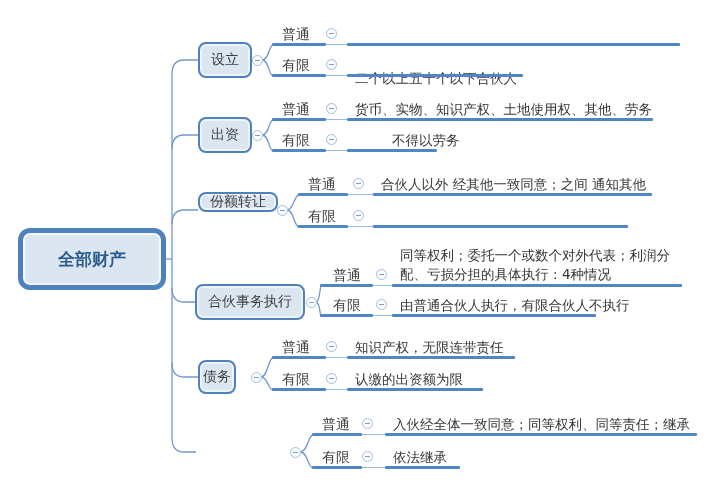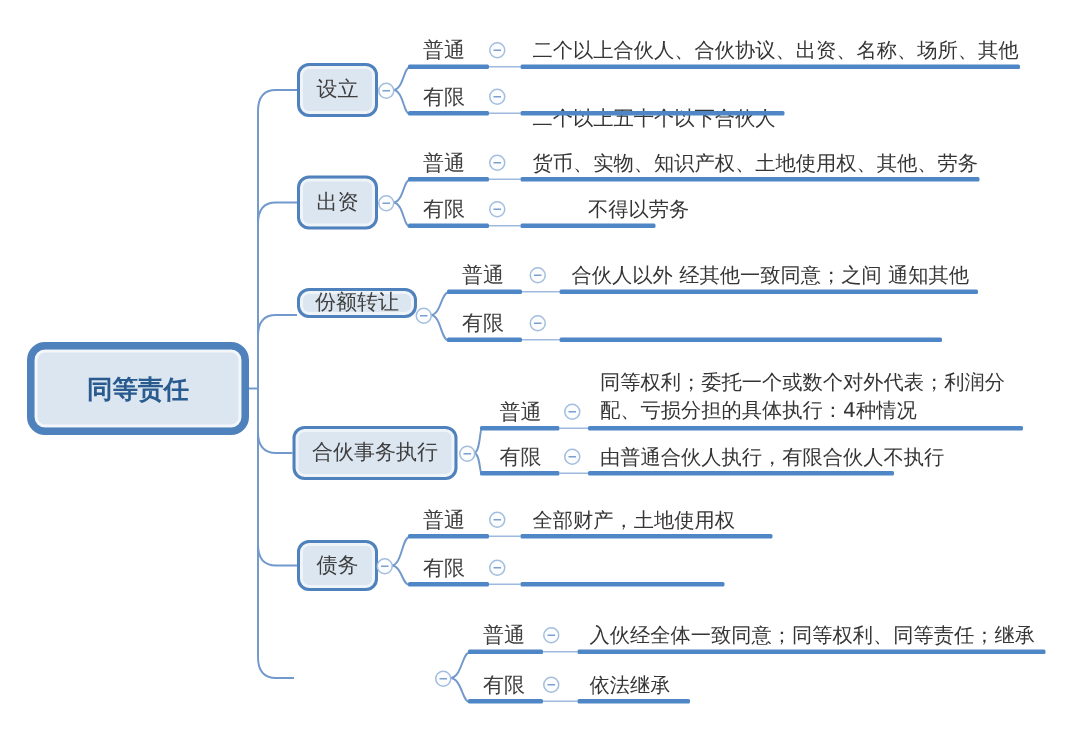--- a/index.html
+++ b/index.html
@@ -45,33 +45,32 @@
       <path d="M287,210 C294,210 294,227 299,227"></path>
     <path d="M316,302 C320,302 320,286 321,286"></path>
       <path d="M316,302 C320,302 320,316 321,316"></path>
     <path d="M261,377 C268,377 268,358 273,358"></path>
       <path d="M261,377 C268,377 268,390 273,390"></path>
     <path d="M300,452 C308,452 308,435 313,435"></path>
       <path d="M300,452 C308,452 308,468 313,468"></path>
   </svg>
 
   <div class="root" style="left:18px;top:228px;width:148px;height:62px;">
-    <span>同等责任</span>
+    <span>全部财产</span>
   </div>
 
   <div class="node" style="left:198px;top:42px;width:54px;height:36px;">
     <span>设立</span>
   </div>
   <span class="micon" style="left:252px;top:55px;"></span>
 
   <div class="lbl" style="left:282px;top:24px;">普通</div>
   <div class="ul" style="left:272px;top:43px;width:54px;"></div>
   <span class="micon" style="left:326px;top:28px;"></span>
   <div class="tl" style="left:326px;top:44px;width:21px;"></div>
-  <div class="det" style="left:355px;top:24px;">二个以上合伙人、合伙协议、出资、名称、场所、其他</div>
   <div class="ul" style="left:347px;top:43px;width:333px;"></div>
 
   <div class="lbl" style="left:282px;top:55px;">有限</div>
   <div class="ul" style="left:272px;top:74px;width:54px;"></div>
   <span class="micon" style="left:326px;top:59px;"></span>
   <div class="tl" style="left:326px;top:75px;width:21px;"></div>
   <div class="det" style="left:355px;top:69px;font-family:Liberation Serif, serif;">二个以上五十个以下合伙人</div>
   <div class="ul" style="left:347px;top:74px;width:176px;"></div>
 
   <div class="node" style="left:198px;top:117px;width:54px;height:36px;">
@@ -124,36 +123,37 @@
 配、亏损分担的具体执行：4种情况</div>
   <div class="ul" style="left:392px;top:284px;width:290px;"></div>
 
   <div class="lbl" style="left:333px;top:295px;">有限</div>
   <div class="ul" style="left:320px;top:314px;width:53px;"></div>
   <span class="micon" style="left:376px;top:299px;"></span>
   <div class="tl" style="left:373px;top:315px;width:19px;"></div>
   <div class="det" style="left:400px;top:295px;">由普通合伙人执行，有限合伙人不执行</div>
   <div class="ul" style="left:392px;top:314px;width:204px;"></div>
 
-  <div class="node" style="left:198px;top:360px;width:54px;height:34px;">
+  <div class="node" style="left:198px;top:360px;width:38px;height:34px;">
     <span>债务</span>
   </div>
   <span class="micon" style="left:251px;top:372px;"></span>
 
   <div class="lbl" style="left:282px;top:337px;">普通</div>
   <div class="ul" style="left:272px;top:356px;width:54px;"></div>
   <span class="micon" style="left:326px;top:341px;"></span>
   <div class="tl" style="left:326px;top:357px;width:21px;"></div>
-  <div class="det" style="left:355px;top:337px;">全部财产，土地使用权</div>
+  <div class="det" style="left:355px;top:337px;">知识产权，无限连带责任</div>
   <div class="ul" style="left:347px;top:356px;width:168px;"></div>
 
   <div class="lbl" style="left:282px;top:369px;">有限</div>
   <div class="ul" style="left:272px;top:388px;width:54px;"></div>
   <span class="micon" style="left:326px;top:373px;"></span>
   <div class="tl" style="left:326px;top:389px;width:21px;"></div>
+  <div class="det" style="left:355px;top:369px;">认缴的出资额为限</div>
   <div class="ul" style="left:347px;top:388px;width:136px;"></div>
 
   <span class="micon" style="left:290px;top:447px;"></span>
 
   <div class="lbl" style="left:322px;top:414px;">普通</div>
   <div class="ul" style="left:312px;top:433px;width:50px;"></div>
   <span class="micon" style="left:362px;top:418px;"></span>
   <div class="tl" style="left:362px;top:434px;width:23px;"></div>
   <div class="det" style="left:393px;top:414px;">入伙经全体一致同意；同等权利、同等责任；继承</div>
   <div class="ul" style="left:385px;top:433px;width:312px;"></div>

